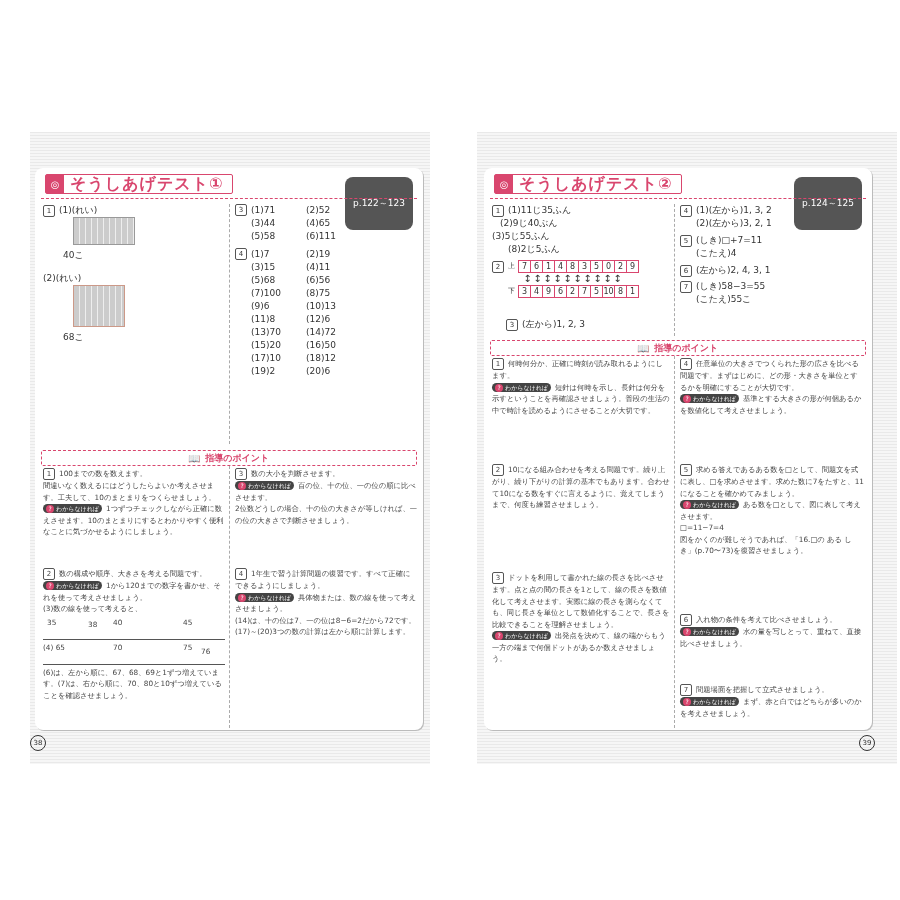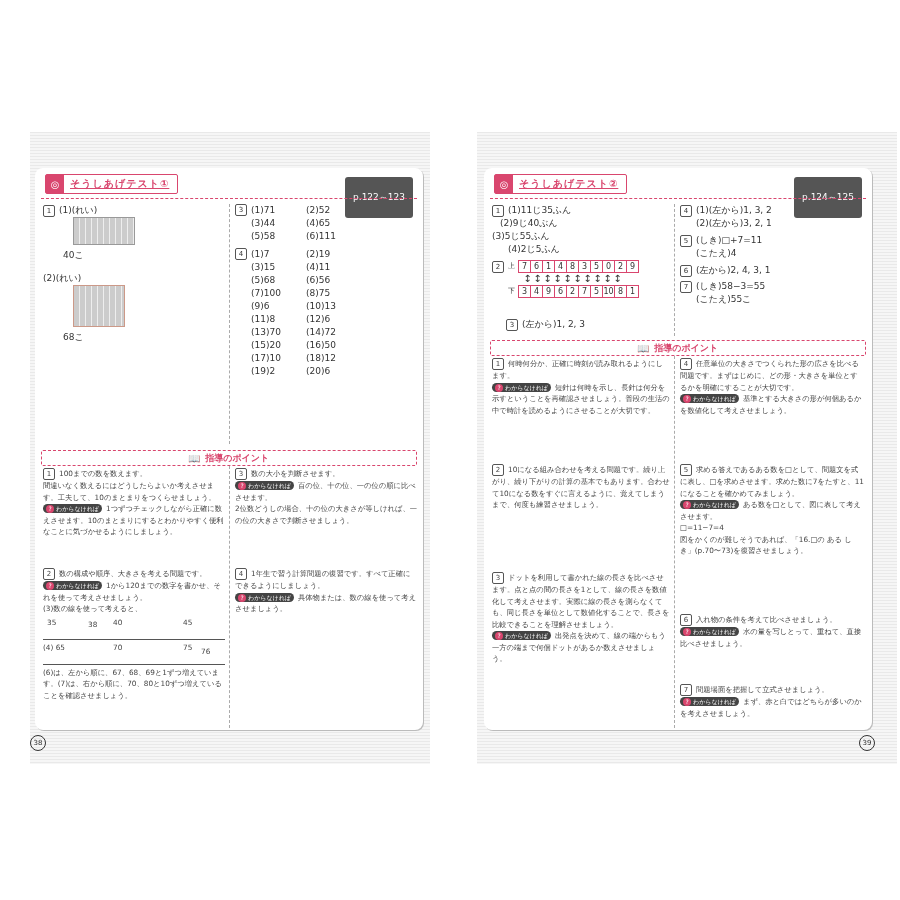--- a/index.html
+++ b/index.html
@@ -6,22 +6,22 @@
   body{width:900px;height:900px;background:#ffffff;position:relative;overflow:hidden;font-family:"DejaVu Sans",sans-serif;color:#333;}
   .page{position:absolute;top:132px;width:400px;height:632px;
     background:repeating-linear-gradient(to bottom,#e9e9e9 0px,#e9e9e9 1px,#f6f6f6 1px,#f6f6f6 3px);}
   .page.left{left:30px;}
   .page.right{left:477px;width:420px;}
   .card{position:absolute;background:#fff;border-radius:8px;box-shadow:1px 1px 0 #bbb;}
   .page.left .card{left:5px;top:36px;width:388px;height:562px;}
   .page.right .card{left:7px;top:36px;width:388px;height:562px;}
   .title-tag{position:absolute;left:10px;top:6px;height:18px;border:1.5px solid #d9466e;border-radius:2px;display:flex;align-items:center;padding-right:8px;background:#fff;}
   .title-tag .flag{width:18px;height:18px;background:#d9466e;color:#fff;font-size:10px;display:flex;align-items:center;justify-content:center;margin-right:6px;}
-  .title-tag .ttl{font-size:10px;color:#d9466e;font-weight:bold;letter-spacing:1px;text-decoration:underline;}
-  .page-range{position:absolute;right:10px;top:9px;background:#555;color:#fff;font-size:9px;padding:14px 8px;border-radius:3px;}
+  .title-tag .ttl{font-size:16px;color:#d9466e;font-weight:bold;letter-spacing:1px;}
+  .page-range{position:absolute;right:10px;top:9px;background:#555;color:#fff;font-size:9px;padding:20px 8px;border-radius:8px;}
   .dash{position:absolute;left:6px;right:6px;border-top:1.5px dashed #d9466e;}
   .vdash{position:absolute;border-left:1px dashed #aaa;}
   .blk{position:absolute;font-size:8px;line-height:12px;color:#333;}
   .qn{display:inline-block;width:10px;height:10px;border:1px solid #555;border-radius:2px;font-size:7px;line-height:10px;text-align:center;margin-right:4px;vertical-align:middle;}
   .ans{font-size:9px;line-height:13px;}
   .row{display:flex;}
   .row .c1{width:55px;}
   .point-bar{position:absolute;left:6px;right:6px;height:14px;border:1.5px dashed #d9466e;border-radius:2px;display:flex;align-items:center;justify-content:center;}
   .point-bar .lbl{font-size:9px;color:#d9466e;font-weight:bold;}
   .point-bar .ico{color:#d9466e;font-size:10px;margin-right:4px;}
@@ -152,40 +152,41 @@
 
     <div class="blk guide" style="left:200px;top:300px;width:182px">
       <div><span class="qn">3</span><span>数の大小を判断させます。</span></div>
       <div><span class="badge"><span class="q">?</span><span>わからなければ</span></span><span>百の位、十の位、一の位の順に比べさせます。</span></div>
       <div>2位数どうしの場合、十の位の大きさが等しければ、一の位の大きさで判断させましょう。</div>
     </div>
 
     <div class="blk guide" style="left:200px;top:400px;width:182px">
       <div><span class="qn">4</span><span>1年生で習う計算問題の復習です。すべて正確にできるようにしましょう。</span></div>
       <div><span class="badge"><span class="q">?</span><span>わからなければ</span></span><span>具体物または、数の線を使って考えさせましょう。</span></div>
+      <div>(14)は、十の位は7、一の位は8−6=2だから72です。(17)～(20)3つの数の計算は左から順に計算します。</div>
     </div>
   </div>
   <div class="pagenum" style="left:0px;top:603px">38</div>
 </div>
 
 <div class="page right">
   <div class="card">
     <div class="title-tag">
       <span class="flag">◎</span>
       <span class="ttl">そうしあげテスト②</span>
     </div>
     <div class="page-range">p.124～125</div>
     <div class="dash" style="top:30px"></div>
     <div class="vdash" style="left:190px;top:36px;height:132px"></div>
 
     <div class="blk ans" style="left:8px;top:36px;width:180px">
       <div><span class="qn">1</span><span>(1)11じ35ふん</span></div>
       <div style="margin-left:8px">(2)9じ40ぶん</div>
       <div style="">(3)5じ55ふん</div>
-      <div style="margin-left:16px">(4)2じ5ふん</div>
+      <div style="margin-left:16px">(8)2じ5ふん</div>
     </div>
 
     <div class="blk ans" style="left:8px;top:92px;width:180px">
       <div style="display:flex;align-items:center">
           <span class="qn">2</span>
           <span style="font-size:7px;margin-right:3px">上</span>
         <div class="seq">
           <span>7</span>
             <span>6</span>
             <span>1</span>

